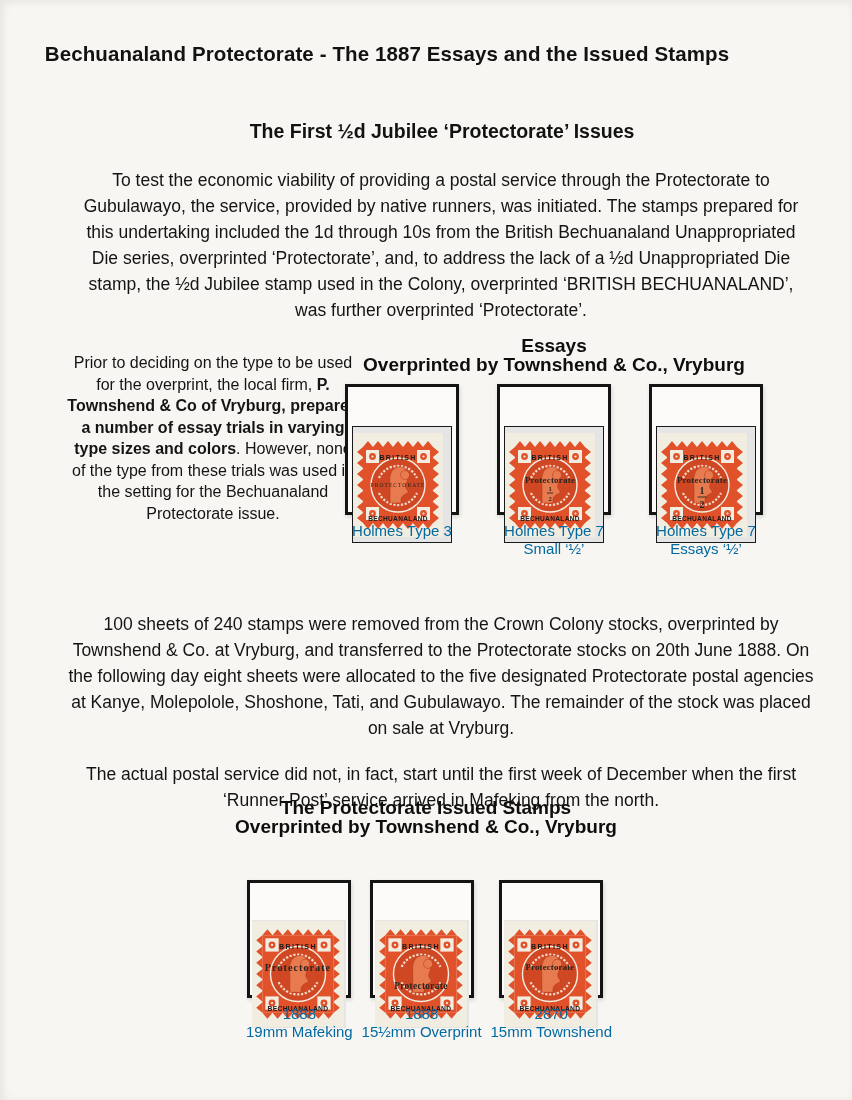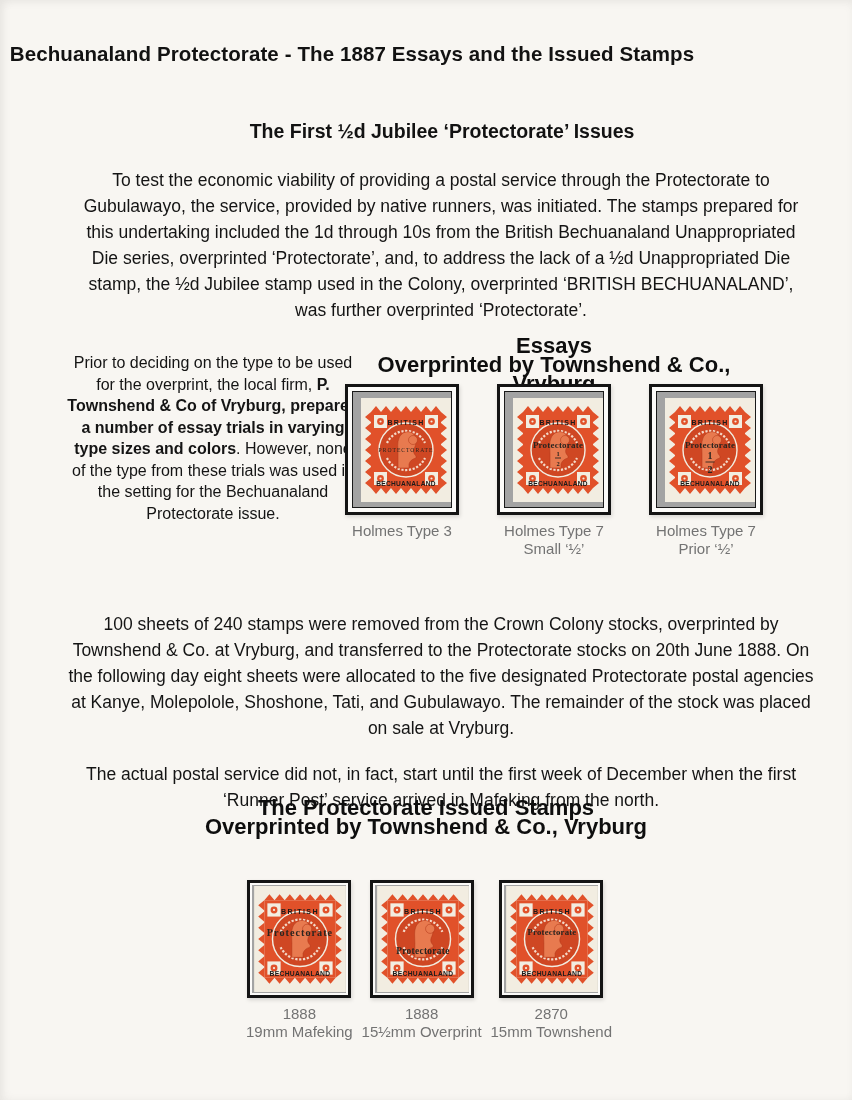--- a/index.html
+++ b/index.html
@@ -3,43 +3,43 @@
 <meta charset="utf-8">
 <style>
   html,body{margin:0;padding:0;background:#f7f5f1;}
   #page{
     position:relative;width:852px;height:1100px;margin:0 auto;
     background:#f8f6f2;
     box-shadow:inset 4px 0 8px rgba(0,0,0,0.05), inset 0 4px 8px rgba(0,0,0,0.03);
     font-family:"Liberation Sans", sans-serif;color:#121212;overflow:hidden;
   }
   .abs{position:absolute;}
-  #title{top:42px;left:0;width:704px;text-align:center;font-size:20.5px;font-weight:bold;letter-spacing:0.1px;}
+  #title{top:42px;left:0;width:704px;text-align:center;font-size:20.5px;font-weight:bold;letter-spacing:0.1px;padding-left:35px;}
   #subtitle{top:104px;left:0;width:852px;text-align:center;font-size:19.5px;font-weight:bold;}
   .para{margin:15px;text-align:center;font-size:17.5px;line-height:26px;color:#141414;}
   #para-intro{top:152px;left:56px;width:740px;}
   #para-stocks{top:596px;left:50px;width:752px;}
   #para-service{top:746px;left:56px;width:740px;}
   #left-note{top:352px;left:42px;width:294px;text-align:center;font-size:16px;line-height:21.5px;color:#141414;margin-left:24px;}
   #left-note .b{font-weight:bold;}
-  .sec-head{text-align:center;font-size:22px;line-height:19px;font-weight:bold;color:#0e0e0e;}
+  .sec-head{text-align:center;font-size:19px;line-height:19px;font-weight:bold;color:#0e0e0e;}
   #essays-head{top:336px;left:345px;width:418px;}
   #issued-head{top:798px;left:0;width:852px;}
   .stamp-row{display:flex;justify-content:space-between;}
   #essays-row{top:384px;left:345px;width:418px;}
   #issued-row{top:880px;left:246px;width:366px;}
   .scol{display:flex;flex-direction:column;align-items:center;}
   .mount{box-sizing:border-box;border:3px solid #141414;background:#fcfbf9;padding:4px;
          box-shadow:1px 2px 4px rgba(0,0,0,0.14);}
-  .mount-inner{box-sizing:border-box;width:100%;height:100%;display:flex;align-items:center;justify-content:flex-end;
-               border:1.5px solid #1a1a1a;background:#a3a3a3;}
+  .mount-inner{box-sizing:border-box;width:100%;height:100%;display:flex;align-items:center;justify-content:flex-start;
+               border:1.5px solid #1a1a1a;background:#e5e5e5;margin-top:35px;}
   .essay .mount{width:114px;height:131px;}
   .issued .mount{width:104px;height:118px;padding:2px;}
   .issued .mount-inner{border:none;}
-  .caption{margin-top:7px;text-align:center;font-size:15px;line-height:18px;color:#737373;}
+  .caption{margin-top:7px;text-align:center;font-size:15px;line-height:18px;color:#0369a1;}
   svg.stamp{display:block;}
   svg.stamp text{text-anchor:middle;}
   .t-brit{font-family:"Liberation Sans",sans-serif;font-weight:bold;font-size:7px;letter-spacing:1.3px;fill:#1b1b1b;}
   .t-bech{font-family:"Liberation Sans",sans-serif;font-weight:bold;font-size:6.6px;letter-spacing:0.3px;fill:#1b1b1b;}
   .t-op{font-family:"Liberation Serif",serif;fill:#2a2520;}
   .t-fr{font-family:"Liberation Serif",serif;font-weight:bold;fill:#2a2520;}
   .fr-bar{stroke:#2a2520;stroke-width:0.9;}
 </style>
 </head>
 <body>
@@ -145,21 +145,21 @@
             <text class="t-bech" x="45" y="88">BECHUANALAND</text>
             <text class="t-op" x="45" y="50" font-size="9" letter-spacing="0.2" font-weight="bold">Protectorate</text>
             <text class="t-fr" x="45" y="61" font-size="10">1</text>
             <line class="fr-bar" x1="40.5" x2="49.5" y1="64" y2="64" opacity="1"></line>
             <text class="t-fr" x="45" y="74.5" font-size="10">2</text>
           </svg>
         </div>
       </div>
       <div class="caption">
         <div>Holmes Type 7</div>
-        <div>Prior ‘½’</div>
+        <div>Essays ‘½’</div>
       </div>
     </div>
 
   </div>
 
   <p id="para-stocks" class="abs para">100 sheets of 240 stamps were removed from the Crown Colony stocks, overprinted by Townshend &amp; Co. at Vryburg, and transferred to the Protectorate stocks on 20th June 1888. On the following day eight sheets were allocated to the five designated Protectorate postal agencies at Kanye, Molepolole, Shoshone, Tati, and Gubulawayo. The remainder of the stock was placed on sale at Vryburg.</p>
   <p id="para-service" class="abs para">The actual postal service did not, in fact, start until the first week of December when the first ‘Runner Post’ service arrived in Mafeking from the north.</p>
 
   <div id="issued-head" class="abs sec-head">
     <div>The Protectorate Issued Stamps</div>

